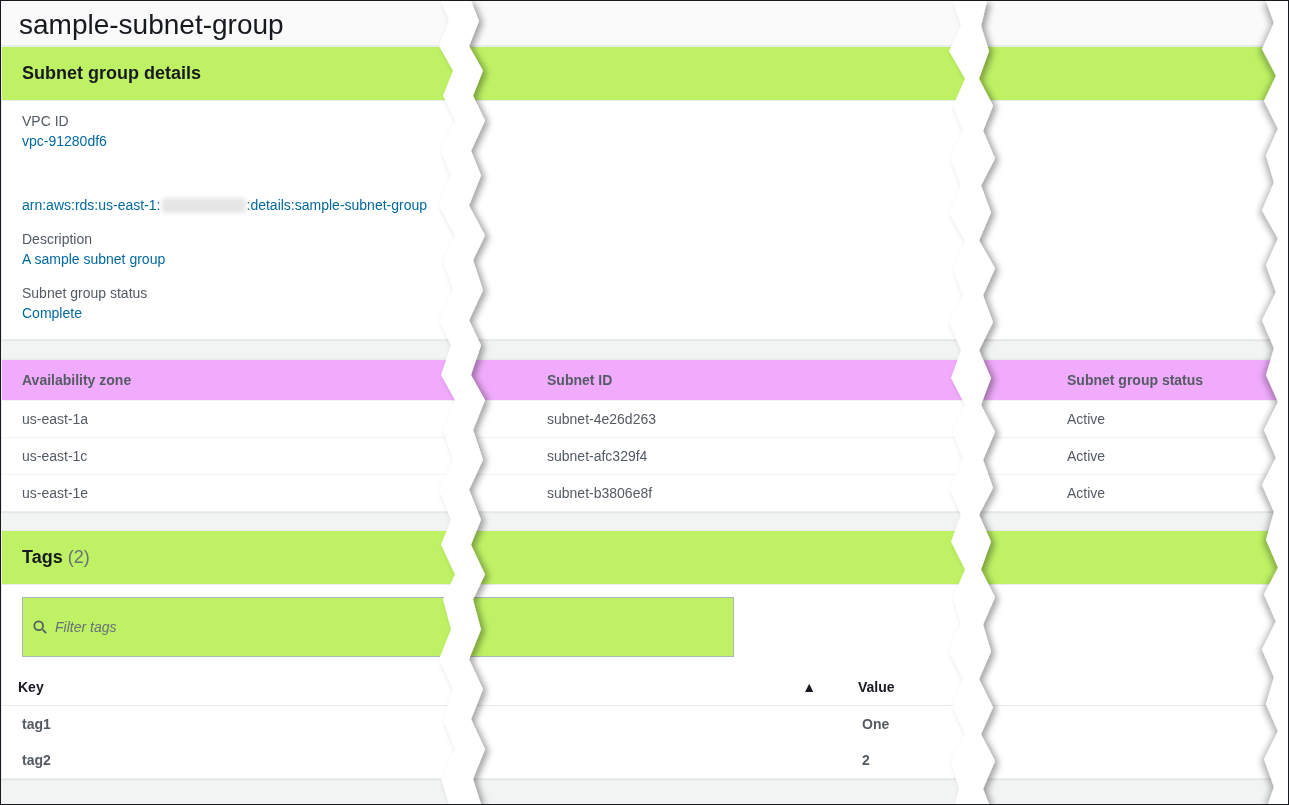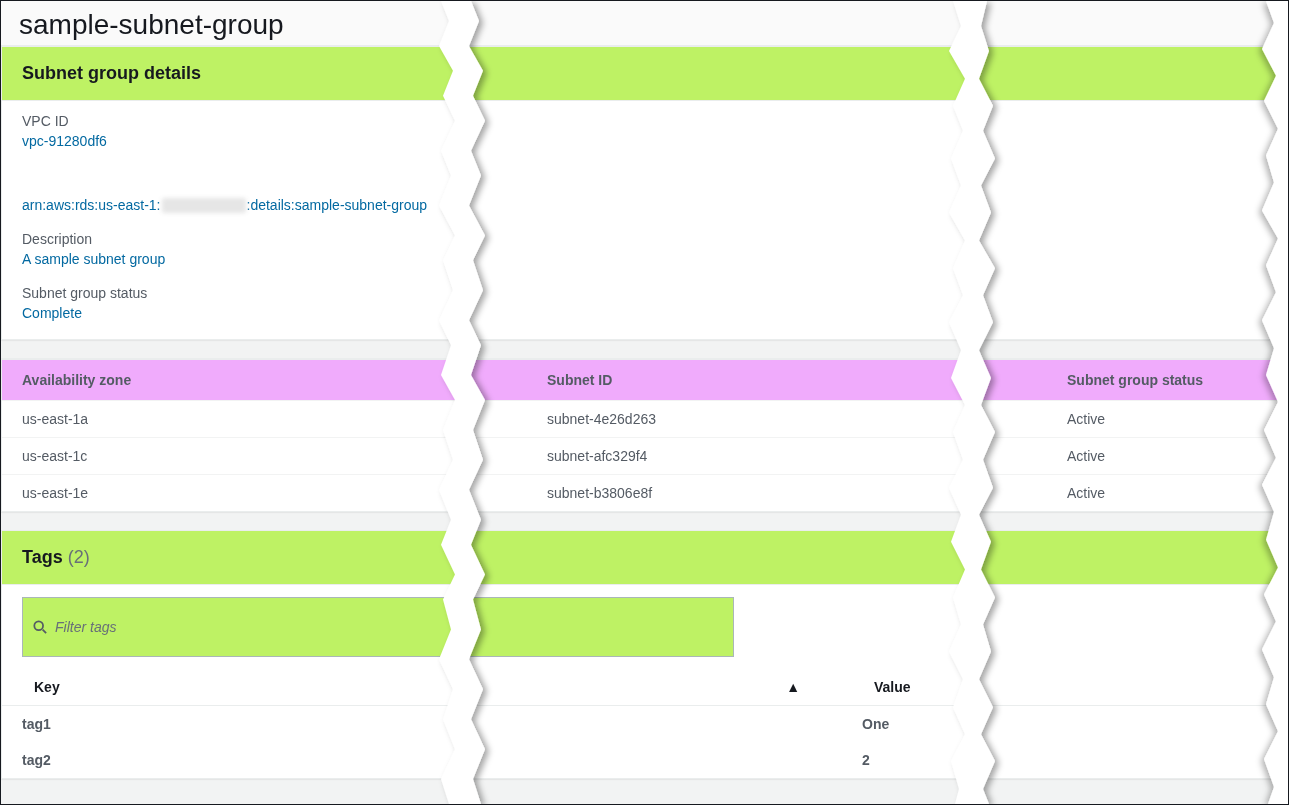--- a/index.html
+++ b/index.html
@@ -131,21 +131,21 @@
     }
     .search-input::placeholder {
       font-style: italic;
       color: #687078;
     }
     .tags-th-row {
       border-bottom: 1px solid #eaeded;
     }
     .tags-th {
       text-align: left;
-      padding: 10px 32px;
+      padding: 10px 16px;
       font-weight: 700;
       color: #16191f;
       font-size: 14px;
     }
     .tags-td {
       text-align: left;
       padding: 10px 20px;
       color: #545b64;
       font-size: 14px;
       font-weight: bold;

